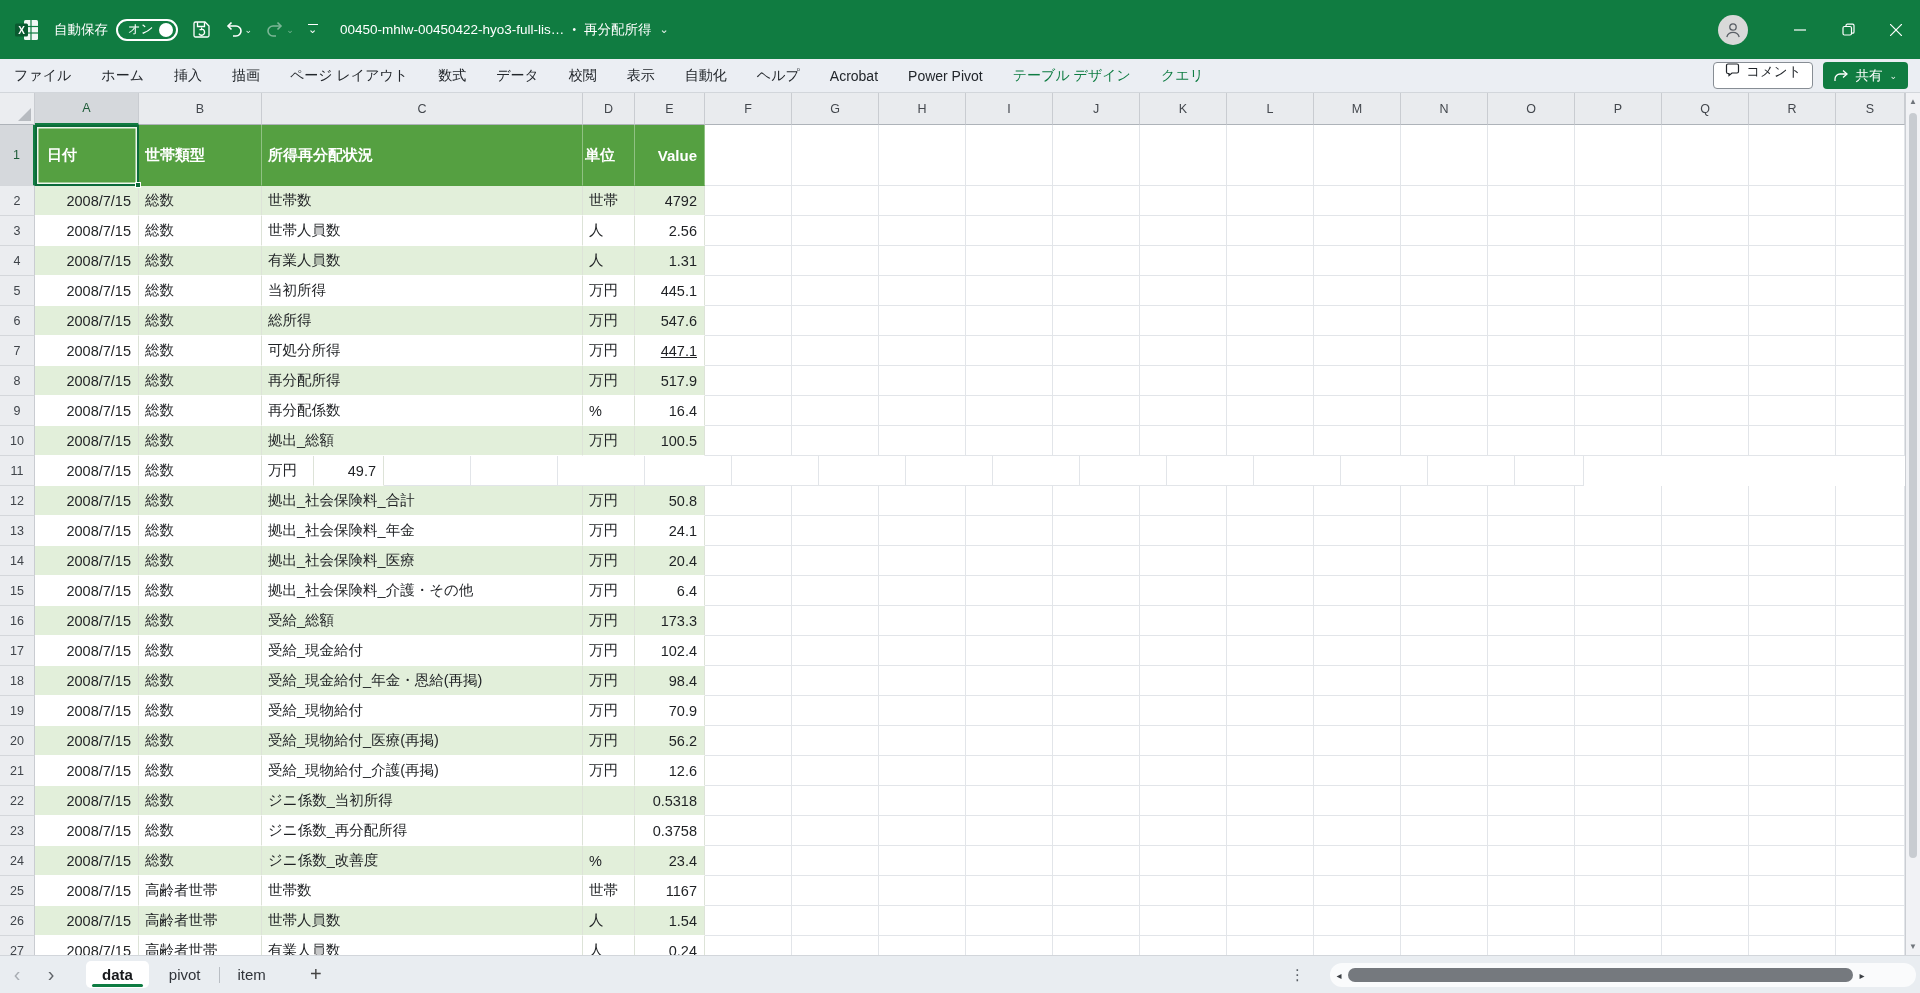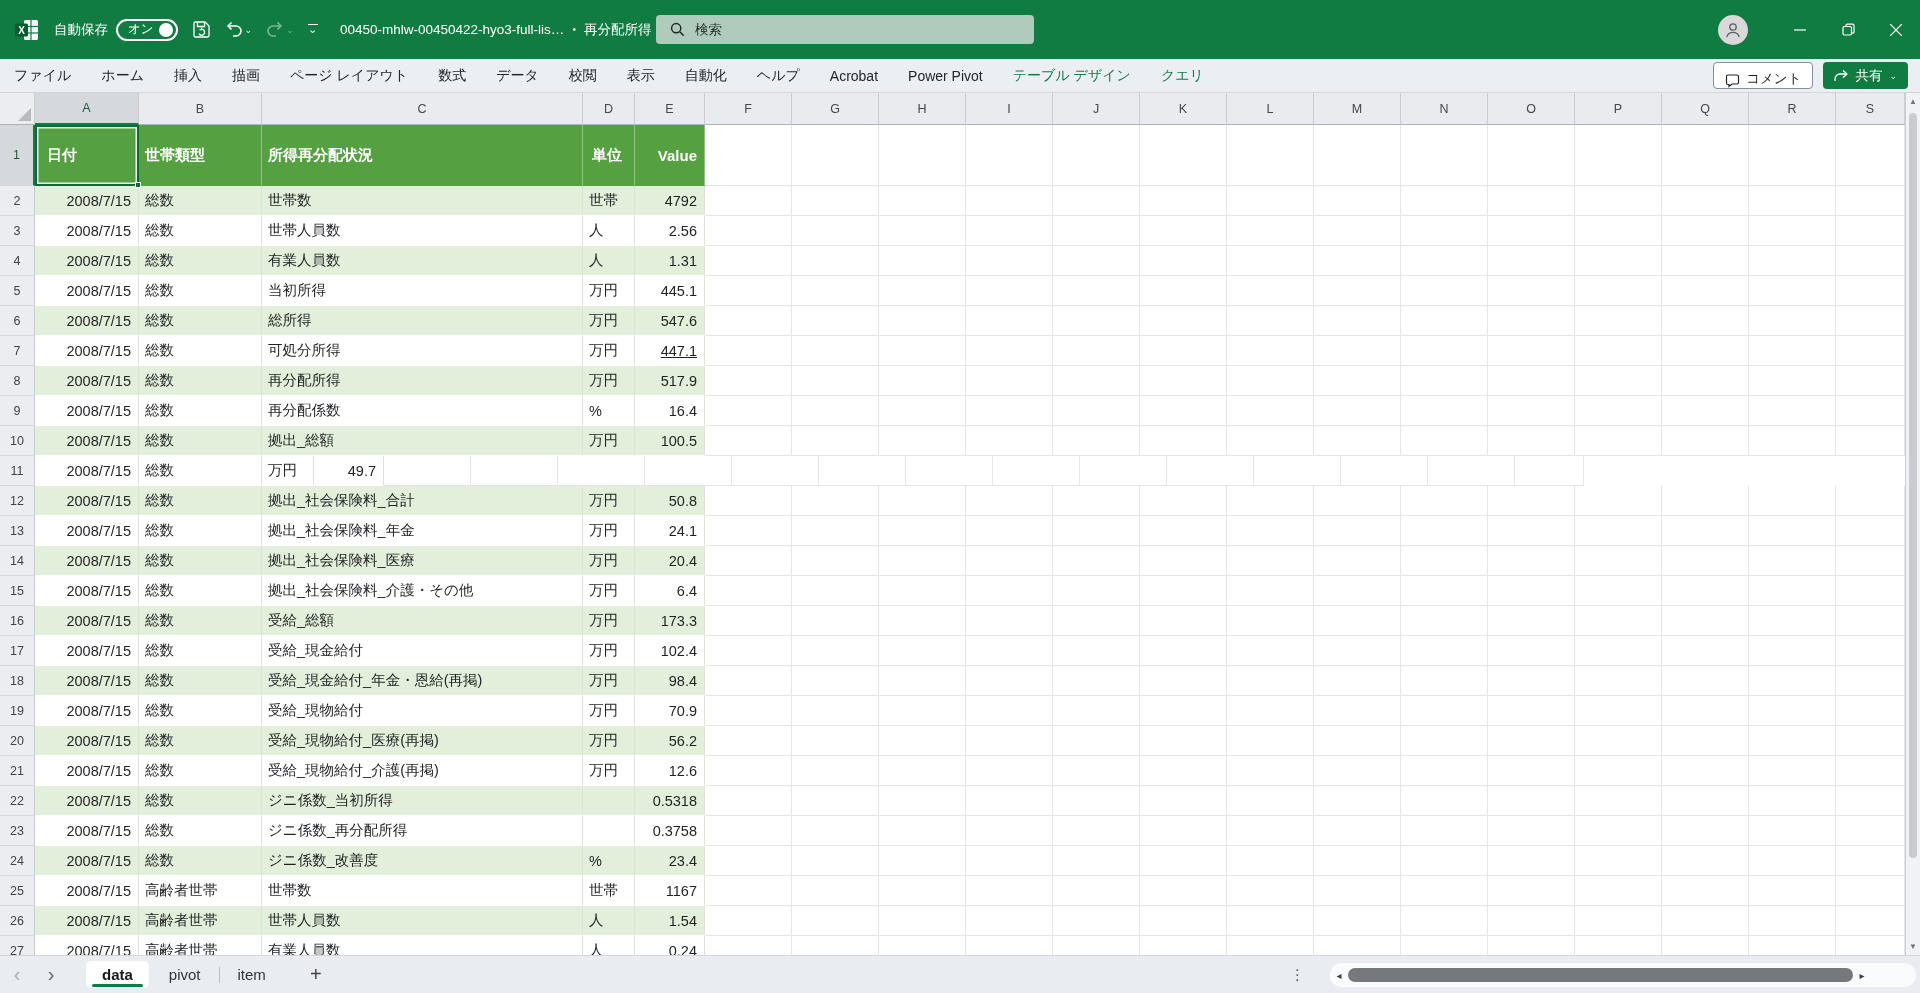--- a/index.html
+++ b/index.html
@@ -33,21 +33,21 @@
 
   
   .ribbon { position:absolute; top:59px; left:0; width:1920px; height:34px;
             background:#EBEEF3; border-bottom:1px solid #D2D6DB;
             display:flex; align-items:center; }
   .rtabs { display:flex; align-items:center; gap:30px; padding-left:14px;
            font-size:14px; color:#22262B; }
   .rtab { cursor:pointer; white-space:nowrap; }
   .rtab.ctx { color:#0E7C42; }
   .ribbon-right { position:absolute; right:12px; top:3px; display:flex; gap:10px; }
-  .btn-comment { display:flex; align-items:flex-end; gap:6px; background:#fff;
+  .btn-comment { display:flex; align-items:flex-start; gap:6px; background:#fff;
                  border:1px solid #878D94; border-radius:4px; height:27px;
                  padding:0 11px; font-size:13.5px; color:#1f2328; cursor:pointer; }
   .btn-share { display:flex; align-items:center; gap:7px; background:#107C41;
                border-radius:4px; height:27px; padding:0 11px; font-size:13.5px;
                color:#fff; cursor:pointer; }
 
   
   .sheet { position:absolute; top:93px; left:0; width:1905px; height:862px;
            overflow:hidden; background:#fff; }
   .colrow { display:flex; height:32px; }
@@ -163,29 +163,20 @@
     </span>
   </div>
 
   <div class="tb-title">
     <span>00450-mhlw-00450422-hyo3-full-lis…</span>
     <span style="font-size:10px;">•</span>
     <span>再分配所得</span>
     <span class="chv" style="font-size:11px;">⌄</span>
   </div>
 
-  <div class="searchbox">
-    <span>
-      <svg width="15" height="15" viewBox="0 0 15 15" fill="none" stroke="#1E2B24" stroke-width="1.5">
-        <circle cx="6.2" cy="6.2" r="4.6"></circle>
-        <line x1="9.8" y1="9.8" x2="13.6" y2="13.6"></line>
-      </svg>
-    </span>
-    <span>検索</span>
-  </div>
 
   <div class="tb-right">
     <span class="avatar">
       <svg width="18" height="18" viewBox="0 0 18 18" fill="none" stroke="#5A5F66" stroke-width="1.3">
         <circle cx="9" cy="6" r="3.2"></circle>
         <path d="M2.8 16 a6.5 6.5 0 0 1 12.4 0"></path>
       </svg>
     </span>
     <span class="capbtn">
       <svg width="12" height="12" viewBox="0 0 12 12">
@@ -271,21 +262,21 @@
       <div class="chdr" style="width: 87px;">Q</div>
       <div class="chdr" style="width: 87px;">R</div>
       <div class="chdr" style="width: 69px;">S</div>
     </div>
 
   <div class="trow" id="header-row" style="height:61px;">
     <div class="rnum sel" style="height:61px;">1</div>
     <div class="hcell al" style="width:104px; padding-left:12px;">日付</div>
     <div class="hcell al" style="width:123px; padding-left:6px;">世帯類型</div>
     <div class="hcell al" style="width:321px; padding-left:6px;">所得再分配状況</div>
-    <div class="hcell ar" style="width:52px; padding-right:12px;">単位</div>
+    <div class="hcell ar" style="width:52px; padding-right:19px;">単位</div>
     <div class="hcell ar" style="width:70px; padding-right:7px;">Value</div>
   <div class="cell" style="width: 87px; height: 61px;"></div>
       <div class="cell" style="width: 87px; height: 61px;"></div>
       <div class="cell" style="width: 87px; height: 61px;"></div>
       <div class="cell" style="width: 87px; height: 61px;"></div>
       <div class="cell" style="width: 87px; height: 61px;"></div>
       <div class="cell" style="width: 87px; height: 61px;"></div>
       <div class="cell" style="width: 87px; height: 61px;"></div>
       <div class="cell" style="width: 87px; height: 61px;"></div>
       <div class="cell" style="width: 87px; height: 61px;"></div>

